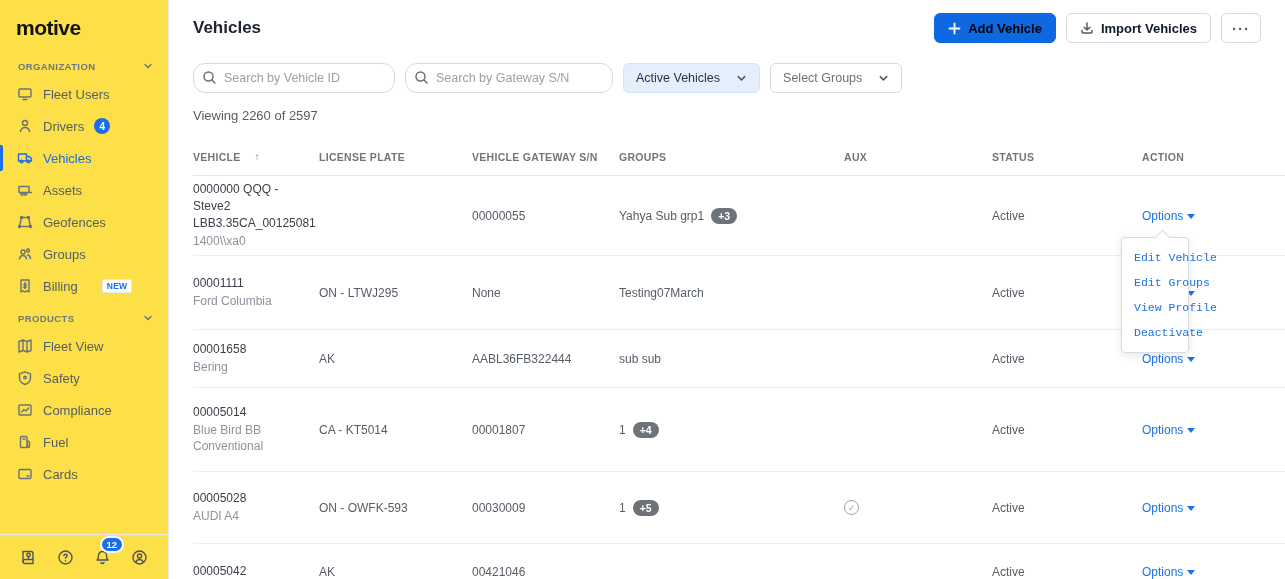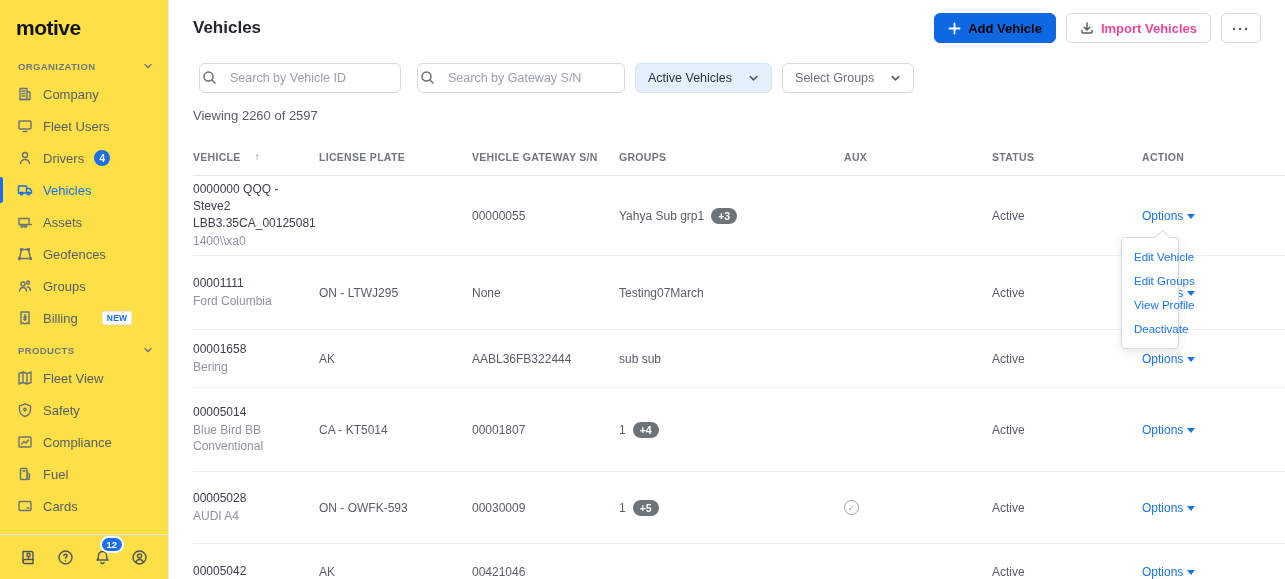--- a/index.html
+++ b/index.html
@@ -39,29 +39,29 @@
 
   
   .main { flex:1; display:flex; flex-direction:column; position:relative; }
   .page-head { display:flex; align-items:center; justify-content:space-between; padding:13px 24px 0 24px; }
   .page-title { font-size:17px; font-weight:700; color:#20262e; }
   .head-actions { display:flex; gap:10px; align-items:center; }
   .btn { height:30px; display:inline-flex; align-items:center; gap:7px; border-radius:6px;
     font-size:13px; font-weight:700; padding:0 13px; cursor:pointer; }
   .btn-primary { background:#0d68e1; color:#000000; border:1px solid #0d68e1; }
   .btn-primary svg { width:13px; height:13px; stroke:#fff; stroke-width:1.8; stroke-linecap:round; }
-  .btn-secondary { background:#fff; color:#ec4899; border:1px solid #d6dade; }
+  .btn-secondary { background:#fff; color:#0f172a; border:1px solid #d6dade; }
   .btn-secondary svg { width:14px; height:14px; stroke:#555c64; fill:none; stroke-width:1.5; stroke-linecap:round; stroke-linejoin:round; }
   .btn-more { width:40px; justify-content:center; color:#555c64; font-size:15px; letter-spacing:1px; padding:0; }
 
   .toolbar { display:flex; align-items:center; gap:10px; padding:20px 24px 0 24px; }
   .search-box { position:relative; }
-  .search-box input { height:30px; border:1px solid #d6dade; border-radius:6px;
+  .search-box input { height:30px; border:1px solid #d6dade; border-radius:12px;
     padding:0 10px 0 30px; font-size:12.5px; color:#3a414b; background:#fff; outline:none; width:202px;
-    font-family:"Liberation Sans","DejaVu Sans",sans-serif;margin-left:6px; }
+    font-family:"Liberation Sans","DejaVu Sans",sans-serif; }
   .search-box input::placeholder { color:#9aa1a9; }
   .search-box svg { position:absolute; left:9px; top:7px; width:15px; height:15px;
     stroke:#6a717a; fill:none; stroke-width:1.5; stroke-linecap:round; }
   .chip { height:30px; display:inline-flex; align-items:center; gap:16px; padding:0 12px;
     border-radius:6px; font-size:12.5px; cursor:pointer; }
   .chip svg { width:11px; height:11px; stroke:#555c64; fill:none; stroke-width:1.7; stroke-linecap:round; stroke-linejoin:round; }
   .chip-active { background:#e3f0fc; border:1px solid #d2e5f8; color:#2b323b; }
   .chip-plain { background:#fff; border:1px solid #d6dade; color:#6b727b; }
 
   .viewing { padding:15px 24px 0 24px; font-size:13px; color:#565d66; }
@@ -83,23 +83,23 @@
   .pill:empty { display:none; }
   .aux-check { width:15px; height:15px; border:1.3px solid #9aa0a7; border-radius:50%;
     color:#9aa0a7; font-size:9px; display:flex; align-items:center; justify-content:center; }
   .options { color:#1a73e8; font-size:12px; cursor:pointer; display:inline-flex; align-items:center; gap:4px; }
   .options .caret { width:0; height:0; border-left:4px solid transparent;
     border-right:4px solid transparent; border-top:5px solid #1a73e8; margin-top:1px; }
   .action-cell { position:relative; }
   .r1 { height:80px; } .r2 { height:74px; } .r3 { height:58px; }
   .r4 { height:84px; } .r5 { height:72px; } .r6 { height:56px; border-bottom:none; }
 
-  .popup { position:absolute; top:28px; left:-21px; width:58px; background:#fff;
+  .popup { position:absolute; top:28px; left:-21px; width:68px; background:#fff;
     border:1px solid #d8dce1; border-radius:4px; box-shadow:0 2px 8px rgba(40,50,60,.12);
-    padding:7px 0; z-index:20; }
+    padding:7px 0; z-index:20;font-family:Liberation Mono, monospace; }
   .popup::before { content:""; position:absolute; top:-6px; left:35px; width:10px; height:10px;
     background:#fff; border-left:1px solid #d8dce1; border-top:1px solid #d8dce1;
     transform:rotate(45deg); }
   .popup .mi { font-size:11.5px; color:#1a73e8; padding:6px 12px; white-space:nowrap; cursor:pointer; }
 </style>
 </head>
 <body>
 
 <div class="app">
 
@@ -107,28 +107,20 @@
     <div class="logo">motive</div>
     <div class="side-nav">
 
       <div class="side-section">
         <span class="hdr">ORGANIZATION</span>
         <svg width="12" height="12" viewBox="0 0 12 12" fill="none" stroke="#6f767e" stroke-width="1.4" stroke-linecap="round">
             <path d="M3 4.5l3 3 3-3"></path>
           </svg>
       </div>
 
-      <div class="side-item">
-        <svg viewBox="0 0 16 16">
-            <rect x="3" y="2.5" width="7" height="11"></rect>
-            <path d="M10 6h3v7.5H3"></path>
-            <path d="M5 5h1M7 5h1M5 7.5h1M7 7.5h1M5 10h1M7 10h1"></path>
-          </svg>
-        <span>Company</span>
-      </div>
       <div class="side-item">
         <svg viewBox="0 0 16 16">
             <rect x="2" y="3" width="12" height="8" rx="1"></rect>
             <path d="M6 13.5h4"></path>
           </svg>
         <span>Fleet Users</span>
       </div>
       <div class="side-item">
         <svg viewBox="0 0 16 16">
             <circle cx="8" cy="5" r="2.5"></circle>

